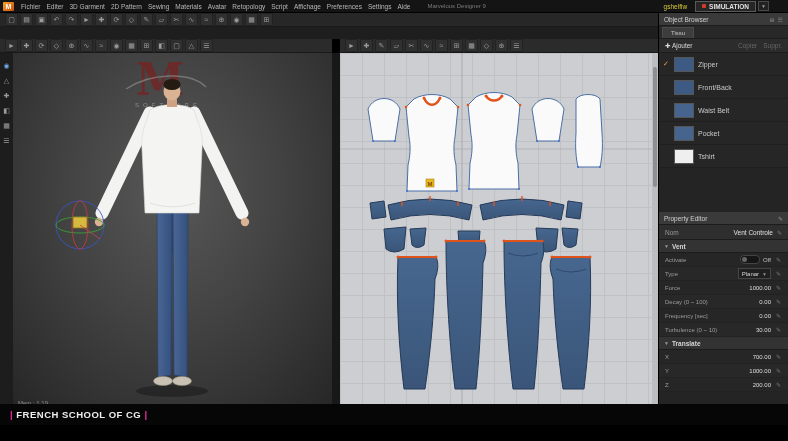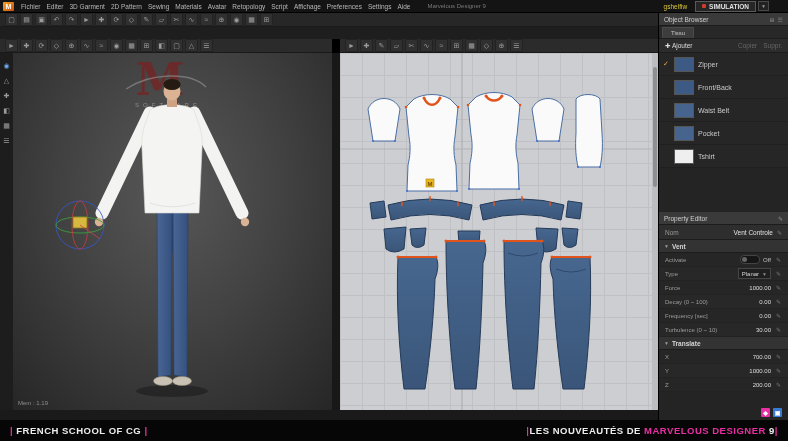--- a/index.html
+++ b/index.html
@@ -80,21 +80,21 @@
   .toggle .tval{font-size:6px;color:#c0c0c0;}
   .drop{margin-left:auto;display:flex;align-items:center;gap:3px;background:#1f1f1f;border:1px solid #454545;
         padding:0 3px;height:9px;}
   .drop .dval{font-size:6px;color:#d5d5d5;}
   .drop .dcar{font-size:5px;color:#888;}
   .rp-bottom{position:absolute;bottom:3px;right:6px;display:flex;gap:3px;}
   .rp-ic{width:9px;height:9px;border-radius:1px;display:flex;align-items:center;justify-content:center;
          font-size:6px;color:#fff;font-weight:bold;}
   
   .bottomstrip{position:absolute;left:0;top:410px;width:658px;height:10px;background:#1a1a1a;}
-  .banner{position:absolute;left:0;top:420px;width:788px;height:21px;background:#060606;display:flex;
+  .banner{position:absolute;left:0;top:404px;width:788px;height:21px;background:#060606;display:flex;
           align-items:center;justify-content:space-between;padding:0 10px;box-sizing:border-box;z-index:40;}
   .b-txt{font-size:9.5px;font-weight:bold;color:#ededed;letter-spacing:.5px;white-space:nowrap;}
   .b-bar{color:var(--magenta,#ea2fa4);font-weight:bold;}
   .b-brand{color:var(--magenta,#ea2fa4);}
 </style>
 </head>
 <body>
 
 <div class="titlebar">
   <div class="logo">M</div>
@@ -470,16 +470,13 @@
     <div class="rp-ic" style="background:#ea2fa4">◆</div>
     <div class="rp-ic" style="background:#3a7bd5">▣</div>
   </div>
 </div>
 
 <div class="bottomstrip"></div>
 <div class="banner">
   <div class="b-txt">
     <span class="b-bar">|</span><span> FRENCH SCHOOL OF CG </span><span class="b-bar">|</span>
   </div>
-  <div class="b-txt">
-    <span class="b-bar">|</span><span>LES NOUVEAUTÉS DE </span><span class="b-brand">MARVELOUS DESIGNER</span><span> 9</span><span class="b-bar">|</span>
-  </div>
 </div>
 
 </body></html>

